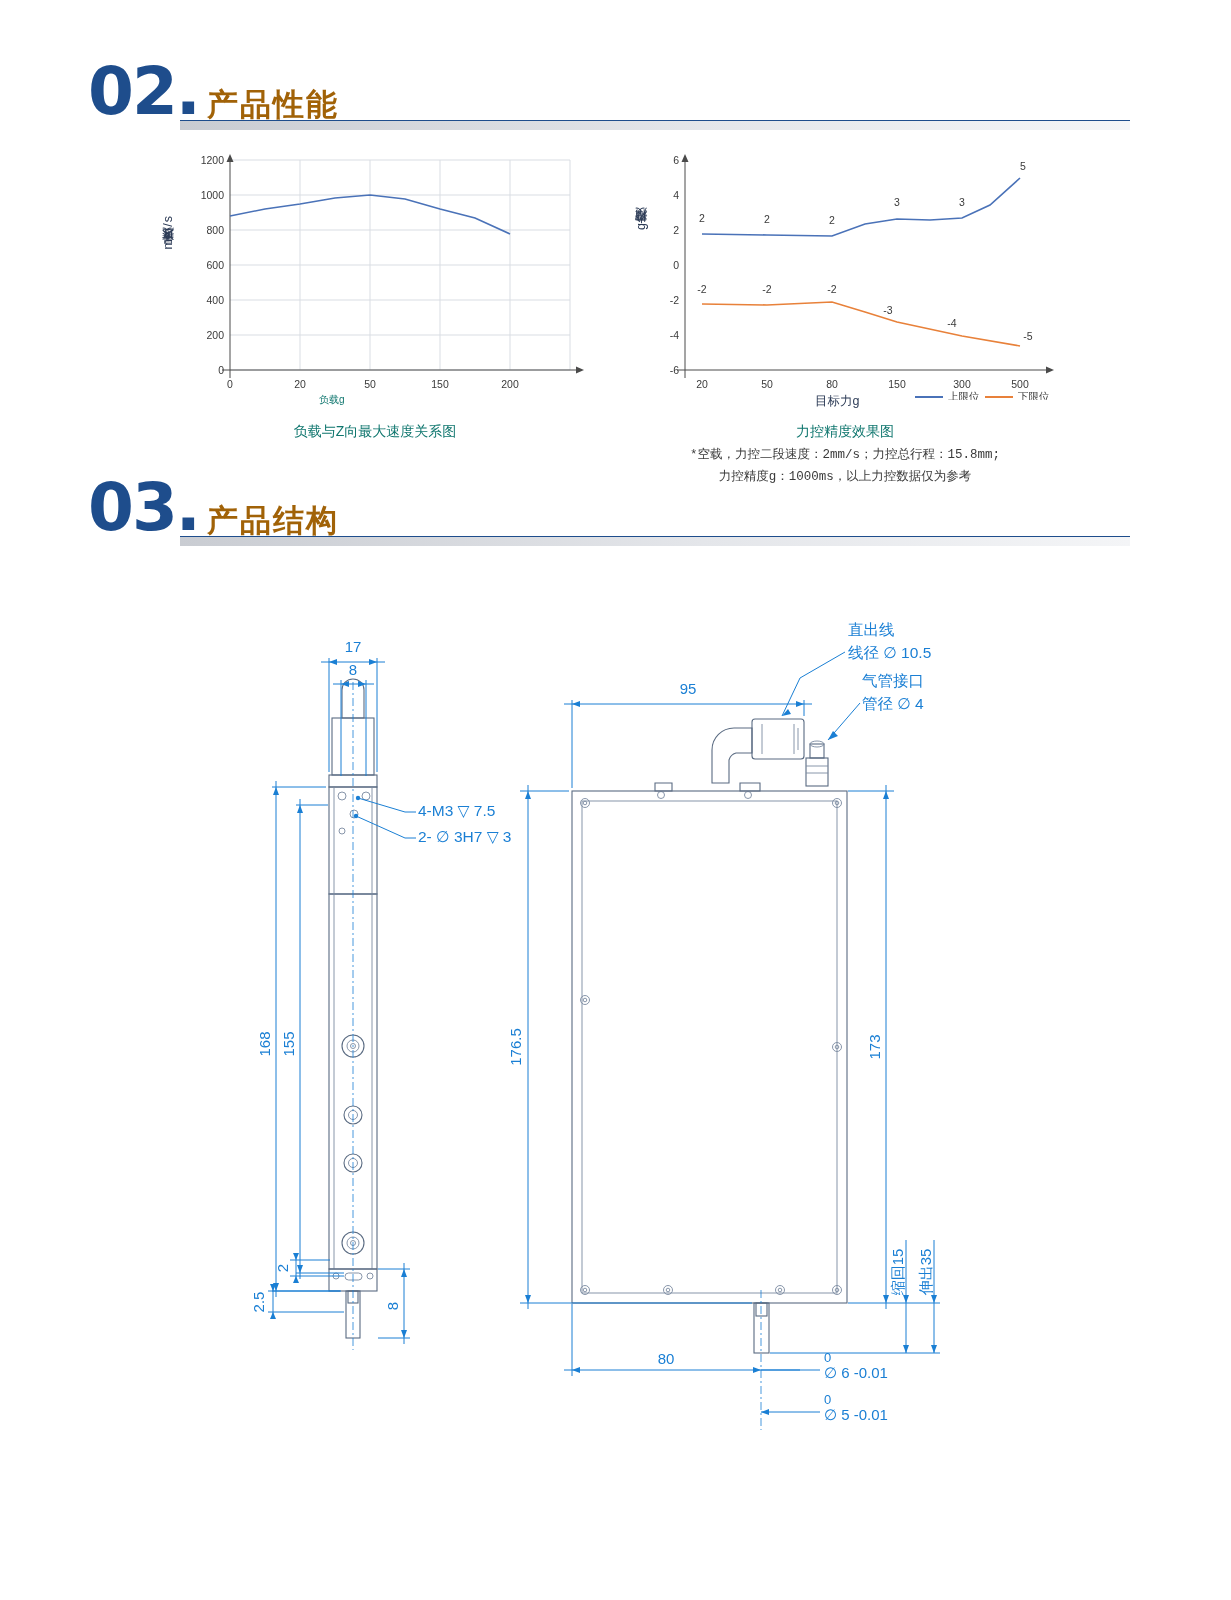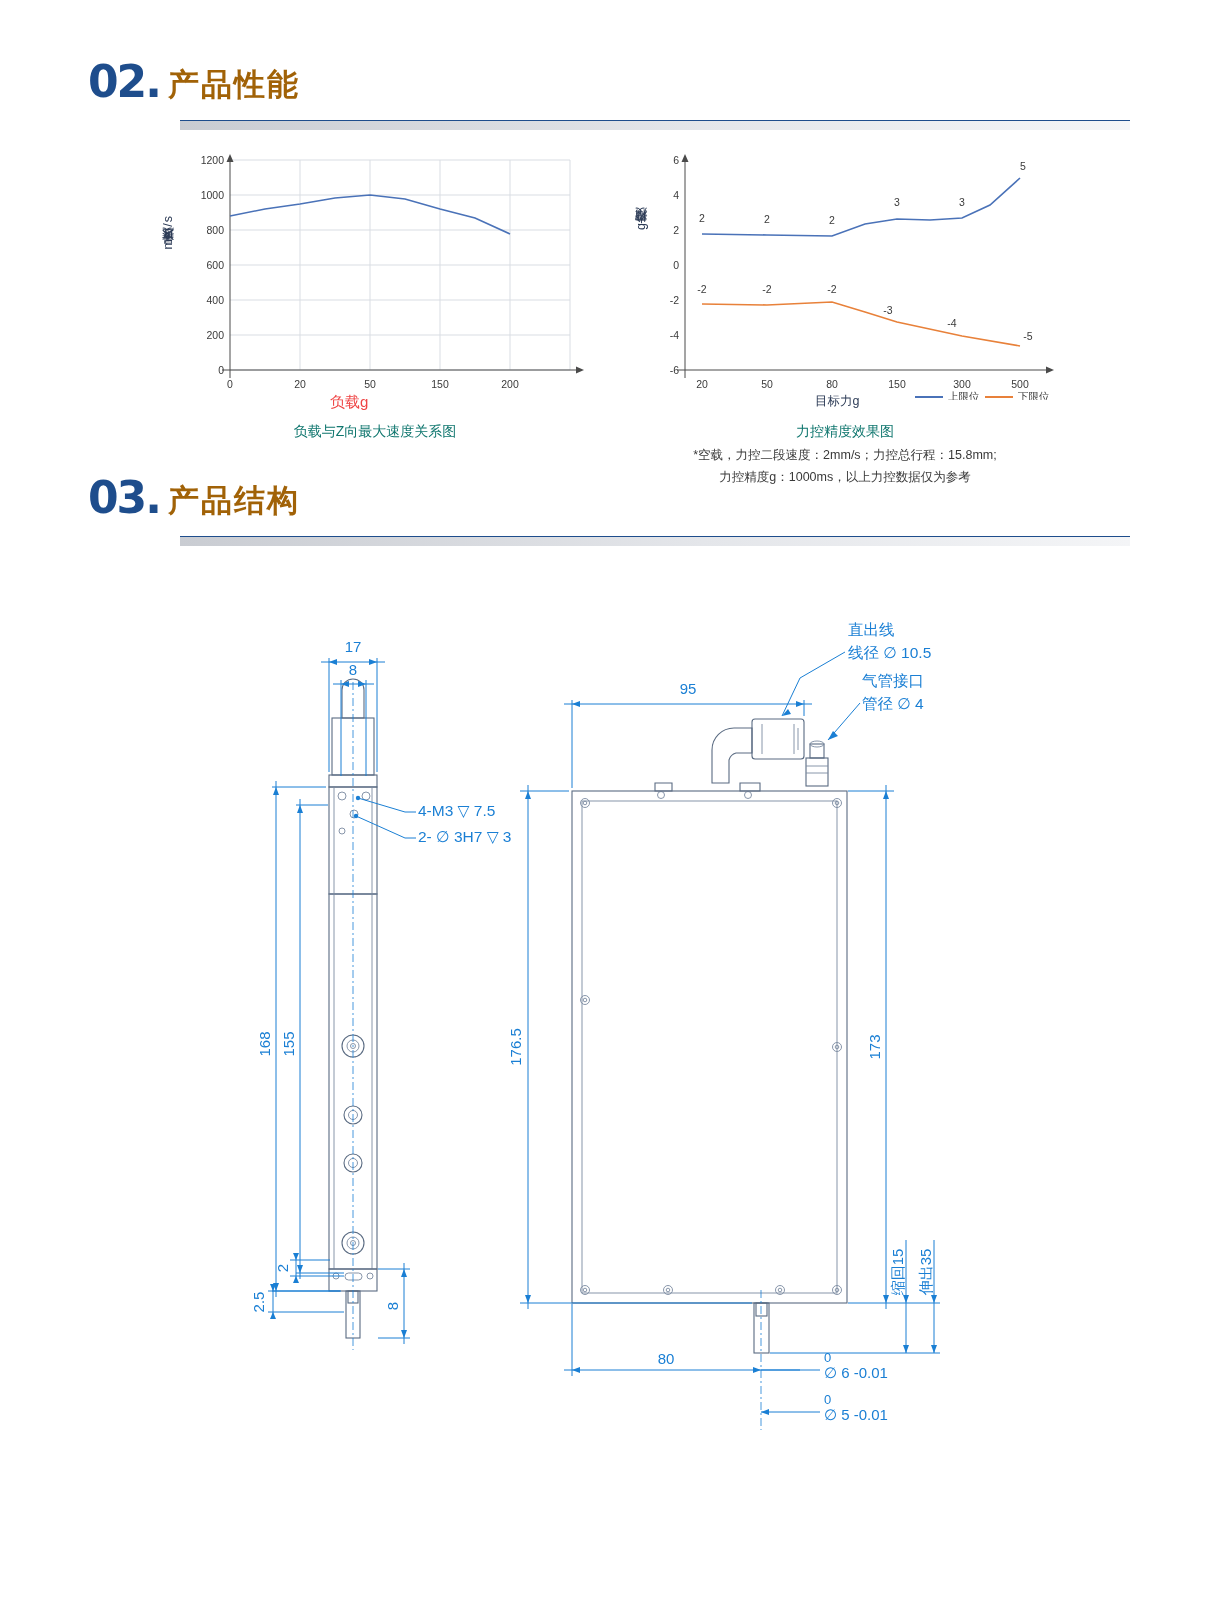--- a/index.html
+++ b/index.html
@@ -3,39 +3,39 @@
 <meta charset="utf-8">
 <style>
   html,body{margin:0;padding:0;}
   body{
     width:1231px;height:1600px;background:#ffffff;
     font-family:"Liberation Sans","DejaVu Sans",sans-serif;
     color:#2b3a55;position:relative;overflow:hidden;
   }
   .section-head{position:absolute;display:flex;align-items:flex-end;}
   .sec-num{
-    font-size:44px;font-weight:bold;color:#1e4d8c;letter-spacing:-2px;
+    font-size:66px;font-weight:bold;color:#1e4d8c;letter-spacing:-2px;
     line-height:0.9;font-family:"DejaVu Sans",sans-serif;
   }
   .sec-title{
     font-size:31px;font-weight:bold;color:#a16207;letter-spacing:2px;
     margin-left:8px;line-height:1.05;
   }
   .sec-rule{
     position:absolute;height:9px;
     background:linear-gradient(to right,#c9ccd2 0%,#e4e6ea 55%,#f4f5f7 100%);
   }
   .sec-rule-line{position:absolute;height:1px;background:#1e4d8c;}
   .chart-wrap{position:absolute;}
   .chart-caption{
     position:absolute;text-align:center;font-size:14px;color:#0f766e;
   }
   .chart-note{
     position:absolute;text-align:center;font-size:12.5px;color:#3a3a3a;
-    line-height:1.7;width:560px;
+    line-height:1.7;width:560px;font-family:Liberation Mono, monospace;
   }
   svg{display:block;}
   .tick{font-size:10.5px;fill:#3a3a3a;font-family:"Liberation Sans",sans-serif;}
   .dval{font-size:10.5px;fill:#3a3a3a;font-family:"Liberation Sans",sans-serif;}
   .legend-t{font-size:10.5px;fill:#3a3a3a;font-family:"Liberation Sans",sans-serif;}
   .dim{font-family:"Liberation Sans",sans-serif;fill:#1a7fd4;font-size:15px;}
   .dim-s{font-family:"Liberation Sans",sans-serif;fill:#1a7fd4;font-size:13px;}
   .callout{font-family:"Liberation Sans",sans-serif;fill:#1a7fd4;font-size:15.5px;}
   .dl{stroke:#1a7fd4;stroke-width:1;fill:none;}
   .ol{stroke:#5a6b82;stroke-width:1.1;fill:none;}
@@ -86,21 +86,21 @@
   <text class="tick" x="70" y="238" text-anchor="middle">0</text>
   <text class="tick" x="140" y="238" text-anchor="middle">20</text>
   <text class="tick" x="210" y="238" text-anchor="middle">50</text>
   <text class="tick" x="280" y="238" text-anchor="middle">150</text>
   <text class="tick" x="350" y="238" text-anchor="middle">200</text>
 
   <polyline class="series" points="70,66 105,59 140,54 175,48 210,45 245,49 280,59 315,68 350,84" fill="none" stroke="#4a72b8" stroke-width="1.6"></polyline>
 </svg>
 </div>
 <div style="position:absolute;left:160px;top:215px;width:16px;font-size:12.5px;color:#2b3a55;writing-mode:vertical-rl;transform:rotate(180deg);letter-spacing:1px;">最大速度mm/s</div>
-<div style="position:absolute;left:330px;top:393px;font-size:15px;color:#ef4444;">负载g</div>
+<div style="position:absolute;left:319px;top:393px;font-size:10px;color:#0f766e;">负载g</div>
 <div class="chart-caption" style="left:160px;top:423px;width:430px;">负载与Z向最大速度关系图</div>
 
 <div class="chart-wrap" style="left:630px;top:150px;">
 <svg width="430" height="250" viewBox="0 0 430 250">
   <line x1="55" y1="10" x2="55" y2="228" stroke="#4a4a4a" stroke-width="1"></line>
   <polygon points="55,4 51.5,12 58.5,12" fill="#4a4a4a"></polygon>
   <line x1="47" y1="220" x2="418" y2="220" stroke="#4a4a4a" stroke-width="1"></line>
   <polygon points="424,220 416,216.5 416,223.5" fill="#4a4a4a"></polygon>
 
   <text class="tick" x="49" y="14" text-anchor="end">6</text>

